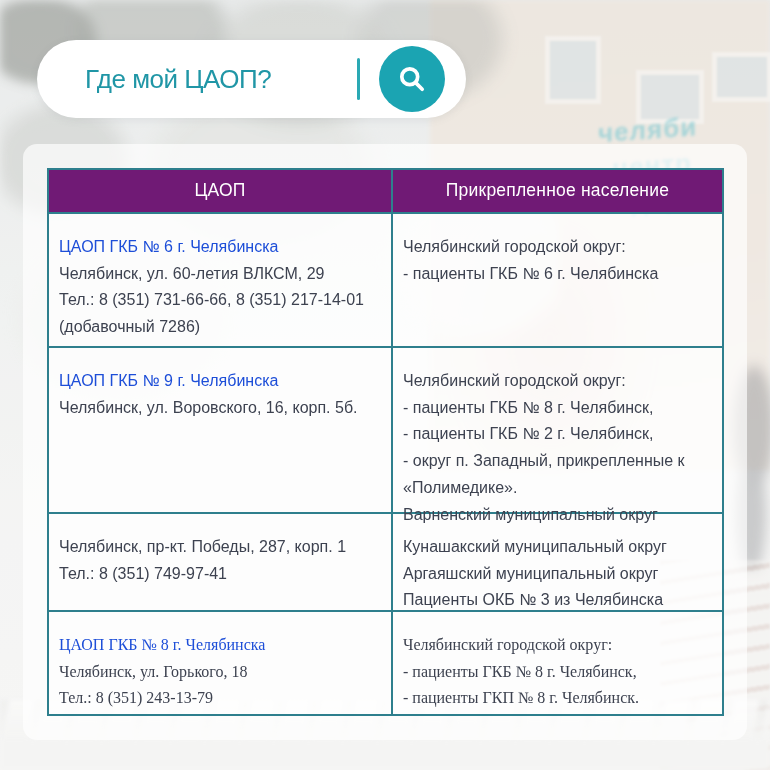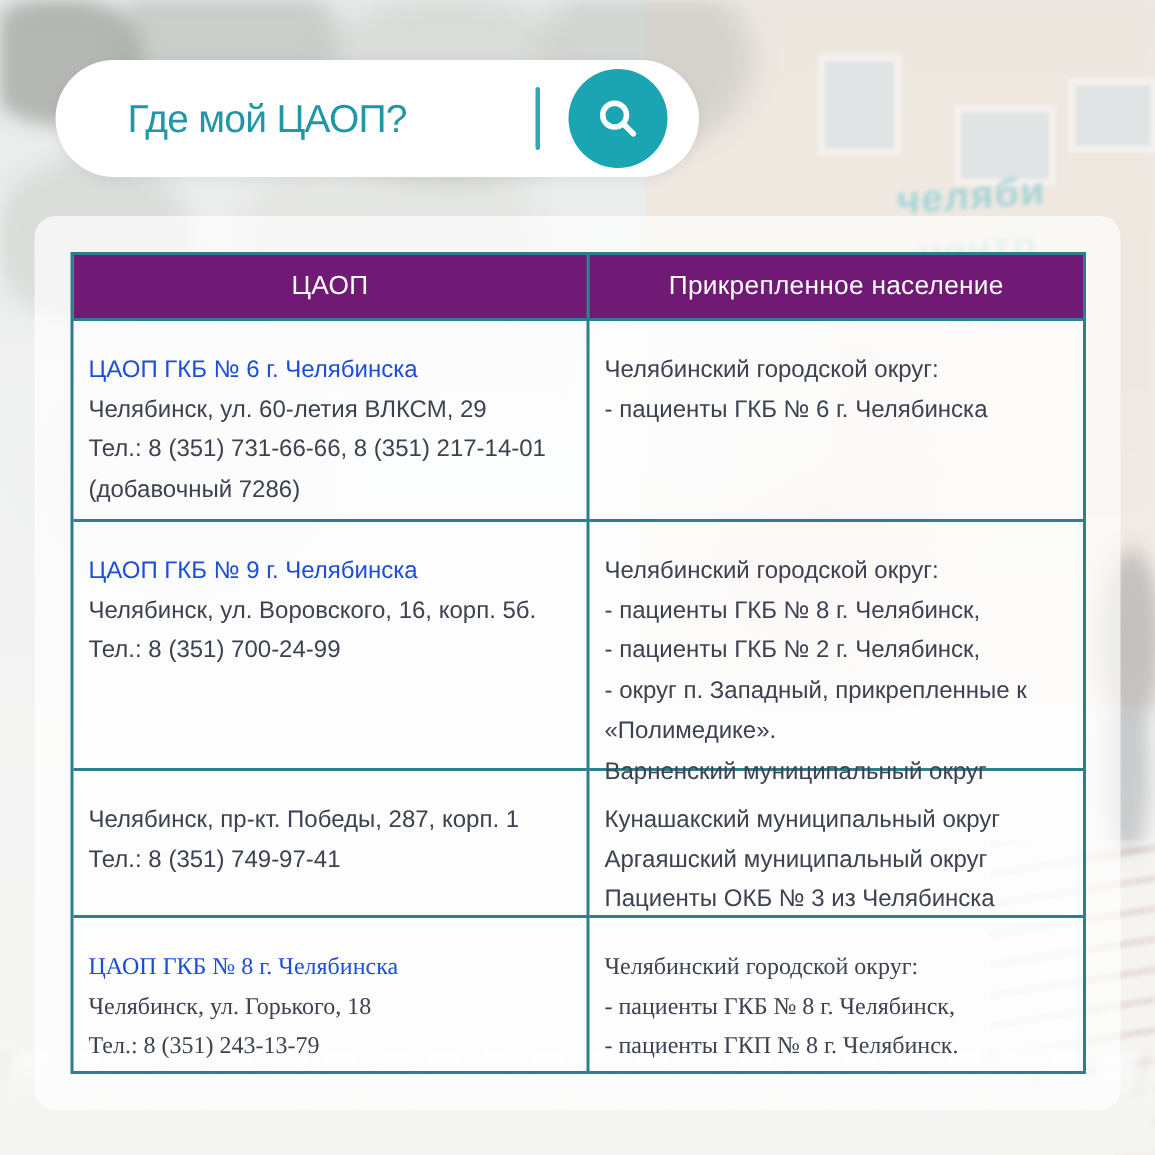--- a/index.html
+++ b/index.html
@@ -114,21 +114,20 @@
         <div class="line">(добавочный 7286)</div>
       </div>
       <div class="cell last-col">
         <div class="line">Челябинский городской округ:</div>
         <div class="line">- пациенты ГКБ № 6 г. Челябинска</div>
       </div>
 
       <div class="cell">
         <div class="line name">ЦАОП ГКБ № 9 г. Челябинска</div>
         <div class="line">Челябинск, ул. Воровского, 16, корп. 5б.</div>
-        <div class="line">Тел.: 8 (351) 700-24-99</div>
       </div>
       <div class="cell last-col">
         <div class="line">Челябинский городской округ:</div>
         <div class="line">- пациенты ГКБ № 8 г. Челябинск,</div>
         <div class="line">- пациенты ГКБ № 2 г. Челябинск,</div>
         <div class="line">- округ п. Западный, прикрепленные к «Полимедике».</div>
         <div class="line">Варненский муниципальный округ</div>
       </div>
 
       <div class="cell">

